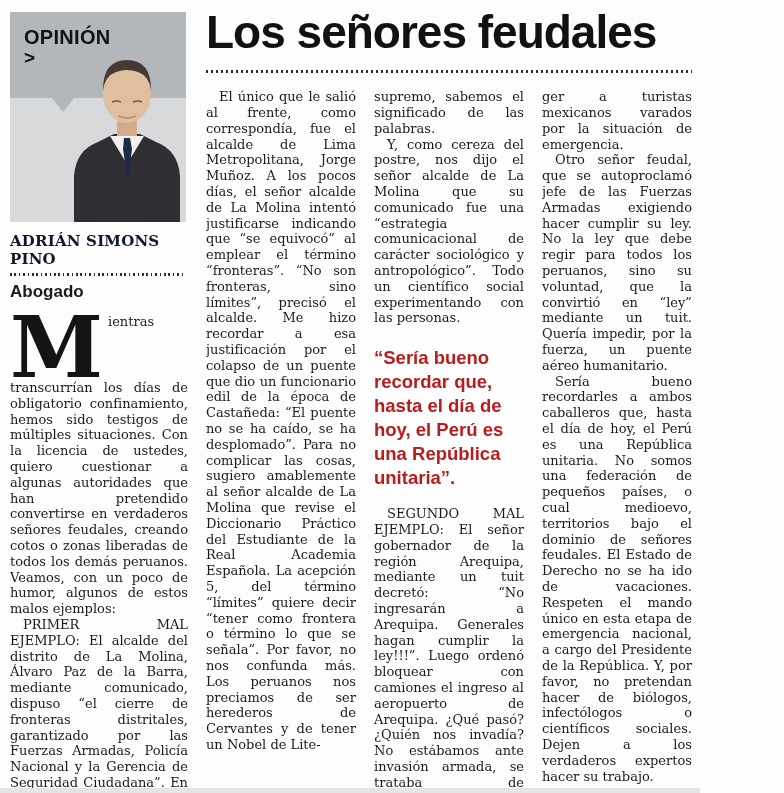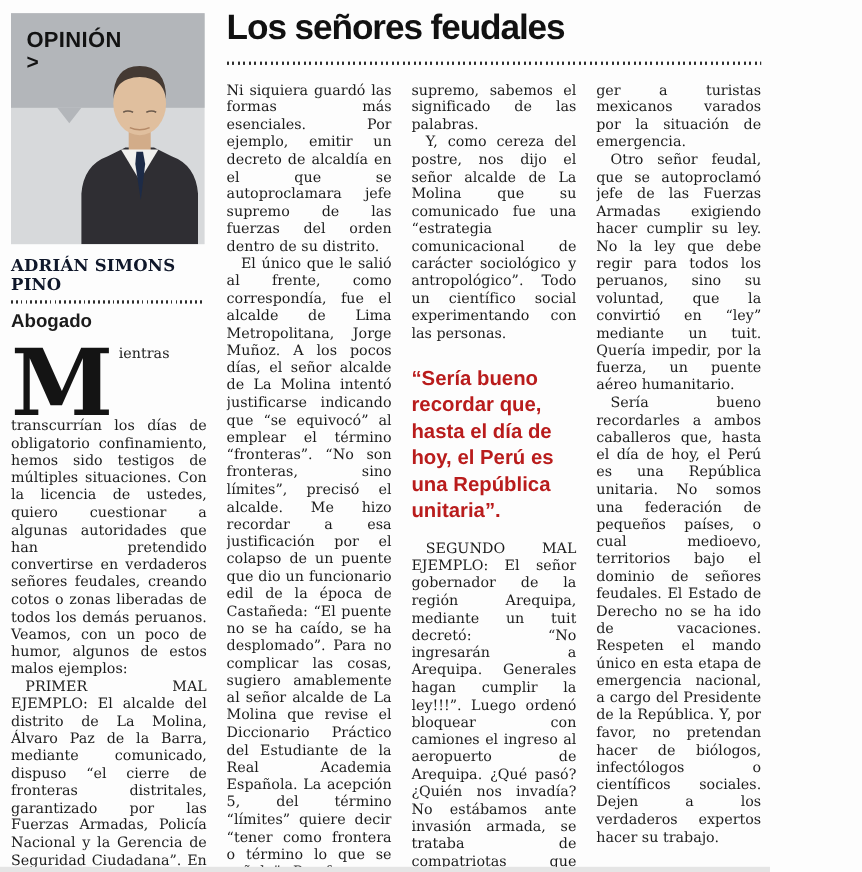--- a/index.html
+++ b/index.html
@@ -25,21 +25,21 @@
   .article-header { grid-column: 2 / 5; grid-row: 1; }
   .col-author { grid-column: 1; grid-row: 1 / 3; }
   .col-2 { grid-column: 2; grid-row: 2; }
   .col-3 { grid-column: 3; grid-row: 2; }
   .col-4 { grid-column: 4; grid-row: 2; }
   .col { overflow: hidden; }
 
   .headline {
     font-family: "Liberation Sans", "DejaVu Sans", sans-serif;
     font-weight: 700;
-    font-size: 32px;
+    font-size: 46px;
     letter-spacing: -1px;
     line-height: 1.05;
     margin: 2px 0 14px 0;
     color: #111;
   }
   .dotted-rule {
     height: 3px;
     background-image: repeating-linear-gradient(90deg, #2d2d2d 0 2px, transparent 2px 5px);
     background-position: left center;
     background-size: 100% 3px;
@@ -167,21 +167,20 @@
       <p class="body-p"><span class="dropcap">M</span><span>ientras transcurrían los días de obligatorio confinamiento, hemos sido testigos de múltiples situaciones. Con la licencia de ustedes, quiero cuestionar a algunas autoridades que han pretendido convertirse en verdaderos señores feudales, creando cotos o zonas liberadas de todos los demás peruanos. Veamos, con un poco de humor, algunos de estos malos ejemplos:</span></p>
       <p class="body-p indent">PRIMER MAL EJEMPLO: El alcalde del distrito de La Molina, Álvaro Paz de la Barra, mediante comunicado, dispuso “el cierre de fronteras distritales, garantizado por las Fuerzas Armadas, Policía Nacional y la Gerencia de Seguridad Ciudadana”. En un solo acto, se declaró jefe supremo de las fuerzas del orden, y la manera de hacerlo efectivo fue a través de un comunicado.</p>
     </aside>
 
     <header class="article-header">
       <h1 class="headline">Los señores feudales</h1>
       <div class="dotted-rule title-rule"></div>
     </header>
 
     <div class="col col-2">
-      <p class="body-p">Ni siquiera guardó las formas más esenciales. Por ejemplo, emitir un decreto de alcaldía en el que se autoproclamara jefe supremo de las fuerzas del orden dentro de su distrito.</p>
       <p class="body-p indent">El único que le salió al frente, como correspondía, fue el alcalde de Lima Metropolitana, Jorge Muñoz. A los pocos días, el señor alcalde de La Molina intentó justificarse indicando que “se equivocó” al emplear el término “fronteras”. “No son fronteras, sino límites”, precisó el alcalde. Me hizo recordar a esa justificación por el colapso de un puente que dio un funcionario edil de la época de Castañeda: “El puente no se ha caído, se ha desplomado”. Para no complicar las cosas, sugiero amablemente al señor alcalde de La Molina que revise el Diccionario Práctico del Estudiante de la Real Academia Española. La acepción 5, del término “límites” quiere decir “tener como frontera o término lo que se señala”. Por favor, no nos confunda más. Los peruanos nos preciamos de ser herederos de Cervantes y de tener un Nobel de Lite-</p>
     </div>
 
     <div class="col col-3">
       <p class="body-p">supremo, sabemos el significado de las palabras.</p>
       <p class="body-p indent">Y, como cereza del postre, nos dijo el señor alcalde de La Molina que su comunicado fue una “estrategia comunicacional de carácter sociológico y antropológico”. Todo un científico social experimentando con las personas.</p>
       <blockquote class="pull-quote">“Sería bueno recordar que, hasta el día de hoy, el Perú es una República unitaria”.</blockquote>
       <p class="body-p indent">SEGUNDO MAL EJEMPLO: El señor gobernador de la región Arequipa, mediante un tuit decretó: “No ingresarán a Arequipa. Generales hagan cumplir la ley!!!”. Luego ordenó bloquear con camiones el ingreso al aeropuerto de Arequipa. ¿Qué pasó? ¿Quién nos invadía? No estábamos ante invasión armada, se trataba de compatriotas que regresaban a nuestro país desde México, gracias a vuelos humanitarios de la Fuerza Aérea Mexicana y, que, a su vez, iban a reco-</p>
     </div>
 

